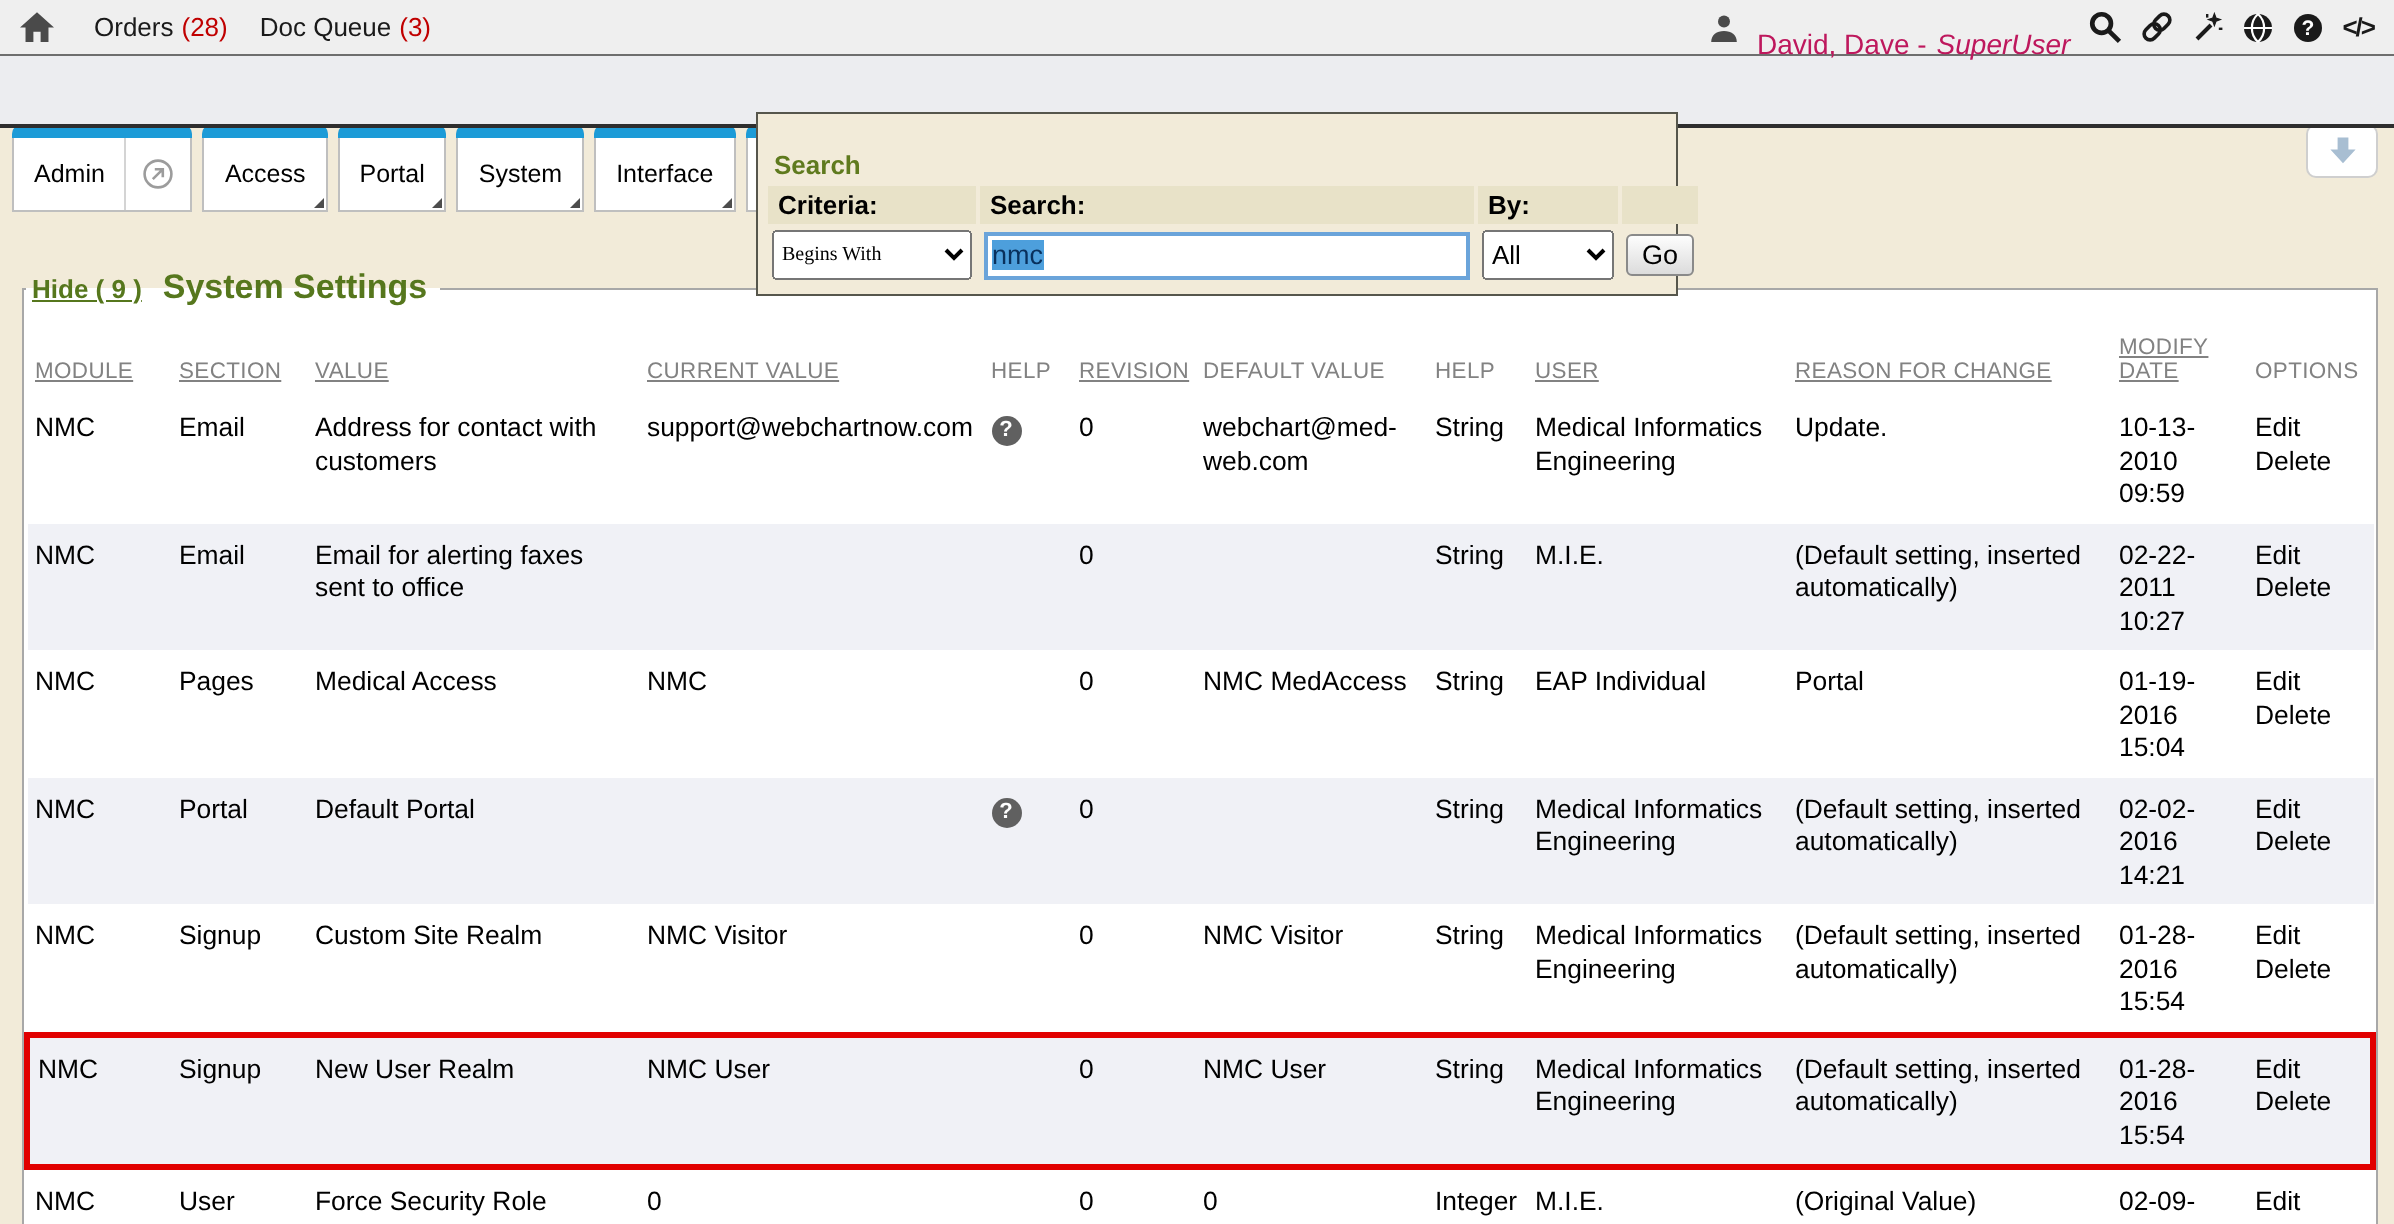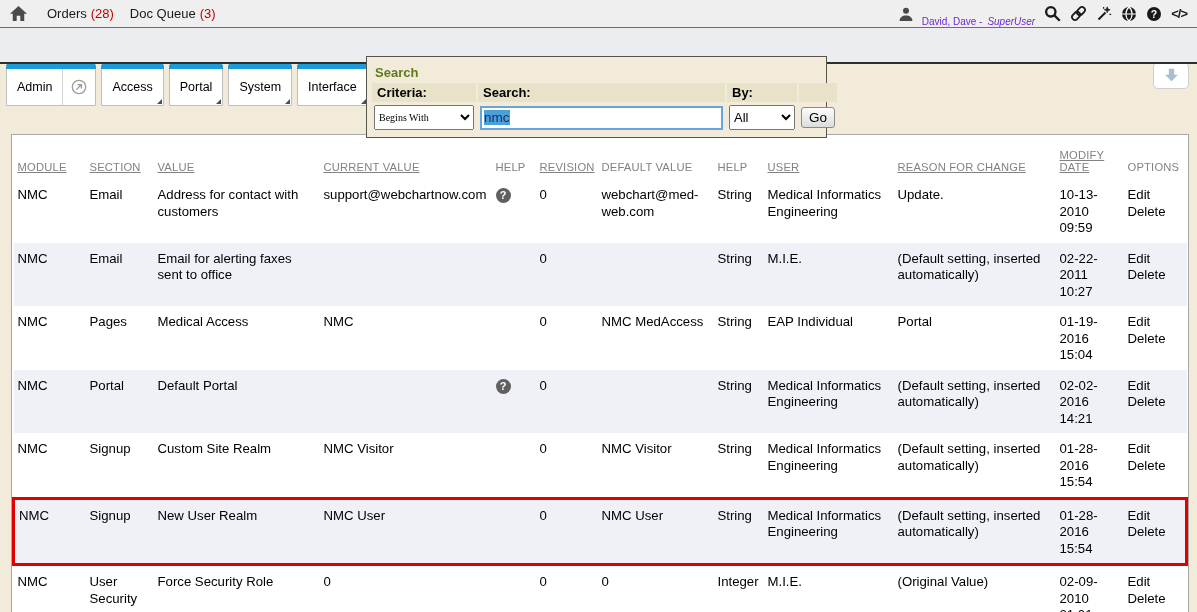--- a/index.html
+++ b/index.html
@@ -11,43 +11,43 @@
   
   .topbar {
     position:relative; z-index:6; height:28px; background:#efefef;
     border-bottom:1px solid #6e6e6e; display:flex; align-items:center; padding:0 10px;
     font-size:13px;
   }
   .home { display:flex; align-items:center; margin-right:20px; cursor:pointer; }
   .tb-link { display:flex; gap:4px; margin-right:16px; cursor:pointer; text-decoration:none; color:#1a1a1a;text-align:center; }
   .tb-link .cnt { color:#c00000; }
   .tb-right { margin-left:auto; display:flex; align-items:center; gap:9px; }
-  .tb-user { display:flex; align-items:center; gap:5px; font-size:10px; color:#6d28d9;margin-top:16px; }
+  .tb-user { display:flex; align-items:center; gap:5px; font-size:14px; color:#be185d;margin-top:16px; }
   .tb-user i { font-style:italic; }
   .tb-ico { display:flex; align-items:center; cursor:pointer; }
   .code-ico { font-weight:bold; font-size:13px; letter-spacing:-1px; color:#1a1a1a; }
   
   .tabbar { position:relative; z-index:1; height:36px; background:#ecedf0; }
   .tabbar-line { position:absolute; left:0; top:62px; width:100%; height:2px; background:#2e2e2e; z-index:1; }
   .tabs { position:absolute; left:6px; top:34px; display:flex; gap:5px; align-items:flex-end; z-index:4; }
   .tab {
     position:relative; background:#fff; border:1px solid #bfbfbf; border-radius:5px 5px 0 0;
     height:44px; display:flex; align-items:center; padding-top:6px; cursor:pointer;
   }
   .tab-stripe { position:absolute; top:-1px; left:-1px; right:-1px; height:7px; background:#1c9bd7; border-radius:5px 5px 0 0; }
   .tab-label { font-size:12.5px; padding:0 10px; white-space:nowrap; }
   .tab-launch { align-self:stretch; display:flex; align-items:center; padding:0 8px; border-left:1px solid #d4d4d4; }
   .tab-corner { position:absolute; right:1px; bottom:1px; width:0; height:0;
     border-left:5px solid transparent; border-bottom:5px solid #4d4d4d; }
   .collapse-btn { position:absolute; right:8px; top:34px; z-index:4; width:36px; height:27px;
     background:#fff; border:1px solid #cfcfcf; border-radius:5px;
     display:flex; align-items:center; justify-content:center; cursor:pointer; }
   
-  .search-box { position:absolute; left:366px; top:56px; width:461px; z-index:2;
-    background:#f2ebd9; border:1px solid #56564c; padding:8px 3px 4px 3px; }
+  .search-box { position:absolute; left:378px; top:56px; width:461px; z-index:2;
+    background:#f2ebd9; border:1px solid #56564c; padding:18px 3px 4px 3px; }
   .search-legend { color:#5f7a1e; font-weight:bold; font-size:13px; padding:0 0 1px 5px; }
   .search-table { width:100%; border-collapse:separate; border-spacing:2px; }
   .search-table th { background:#e8e2c8; font-size:13px; font-weight:bold; text-align:left; padding:2px 5px; height:19px; }
   .search-table td { padding:1px 2px; vertical-align:middle; }
   .crit-select { width:100px; height:25px; font-size:10px; font-family:Liberation Serif, serif; }
   .by-select { width:66px; height:25px; font-size:13px; font-family:inherit; }
   .fake-input { width:243px; height:24px; background:#fff; border:2px solid #6ba4da;
     display:flex; align-items:center; padding:0 2px; font-size:13.5px; cursor:text; }
   .fake-input .sel { background:#4d9fdc; color:#09305c; }
   .go-btn { font-size:13.5px; font-family:inherit; padding:2px 7px; background:linear-gradient(#fdfdfd,#dcdcdc);
@@ -238,20 +238,24 @@
       </td>
       <td>
         <button class="go-btn">Go</button>
       </td>
     </tr>
   </tbody>
     </table>
 </div>
 
 <fieldset class="settings">
+  <legend class="settings-legend">
+    <a class="hide-link">Hide ( 9 )</a>
+    <span class="settings-title">System Settings</span>
+  </legend>
   <table class="settings-table">
     <colgroup>
       <col style="width:72px">
         <col style="width:68px">
         <col style="width:166px">
         <col style="width:172px">
       <col style="width:44px">
         <col style="width:62px">
         <col style="width:116px">
         <col style="width:50px">

